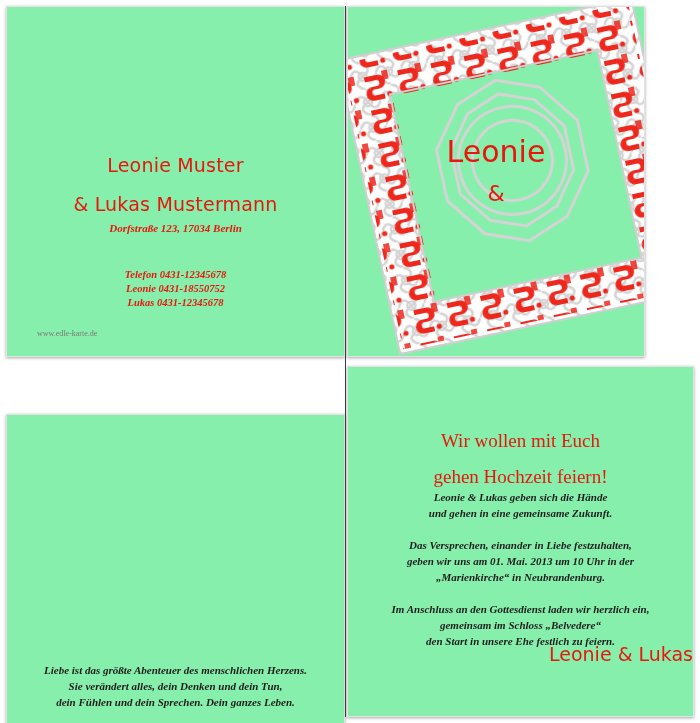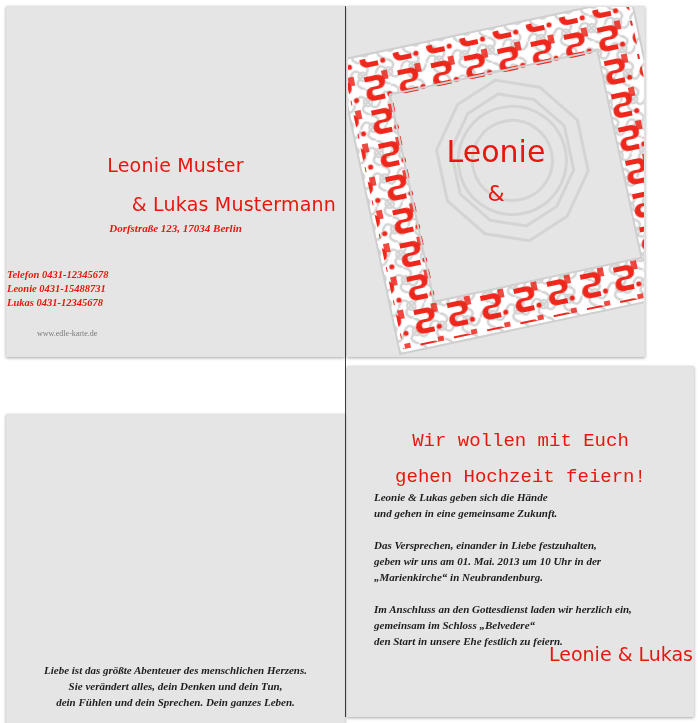--- a/index.html
+++ b/index.html
@@ -16,21 +16,21 @@
   .sheet {
     position: relative;
     width: 700px;
     height: 723px;
     background: #ffffff;
   }
 
   
   .panel {
     position: absolute;
-    background: #e5e5e5;
+    background: #86efac;
     box-sizing: border-box;
     overflow: hidden;
   }
   .panel-shadow {
     box-shadow: 0 1px 3px rgba(0,0,0,0.35);
     border: 1px solid #e2e2e2;
   }
 
   
   .panel-top-left   { left: 6px;   top: 6px;   width: 339px; height: 351px; }
@@ -52,35 +52,36 @@
   }
 
   .names-line {
     font-family: "DejaVu Sans", sans-serif;
     font-size: 19px;
     color: #e8170e;
     text-align: center;
     letter-spacing: 0.2px;
   }
   .names-1 { position: absolute; left: 0; right: 0; top: 147px; }
-  .names-2 { position: absolute; left: 0; right: 8px; top: 186px; text-align: right; }
+  .names-2 { position: absolute; left: 0; right: 0; top: 186px; }
 
   .address {
     position: absolute;
     left: 0; right: 0; top: 215px;
     text-align: center;
     font-family: Liberation Serif, serif;
     font-style: italic;
     font-weight: bold;
     font-size: 11px;
     color: #e8170e;
   }
   .contact-block {
     position: absolute;
     left: 0; right: 0; top: 261px;
+    text-align: center;
     font-family: "Liberation Serif", serif;
     font-style: italic;
     font-weight: bold;
     font-size: 10.5px;
     color: #e8170e;
     line-height: 14px;
   }
   .website {
     position: absolute;
     left: 30px; bottom: 18px;
@@ -130,30 +131,30 @@
     font-size: 8.5px;
     color: #1d1d1d;
   }
 
   
   .headline {
     position: absolute;
     left: 0; right: 0;
     top: 56px;
     text-align: center;
-    font-family: Liberation Mono, monospace;
+    font-family: Liberation Serif, serif;
     font-size: 19px;
     color: #e8170e;
     line-height: 36px;
   }
   .body-text {
     position: absolute;
     left: 26px; right: 26px;
     top: 122px;
-    text-align: left;
+    text-align: center;
     font-family: "Liberation Serif", serif;
     font-style: italic;
     font-weight: bold;
     font-size: 11px;
     color: #1d1d1d;
     line-height: 16px;
   }
   .body-text p { margin: 0 0 16px 0; }
   .signature {
     position: absolute;
@@ -169,21 +170,21 @@
 <body>
 
 <div class="sheet">
 
   <div class="panel panel-shadow panel-top-left">
     <div class="names-line names-1">Leonie Muster</div>
     <div class="names-line names-2">&amp; Lukas Mustermann</div>
     <div class="address">Dorfstraße 123, 17034 Berlin</div>
     <div class="contact-block">
       <div>Telefon 0431-12345678</div>
-      <div>Leonie 0431-15488731</div>
+      <div>Leonie 0431-18550752</div>
       <div>Lukas 0431-12345678</div>
     </div>
     <div class="website">www.edle-karte.de</div>
   </div>
 
   <div class="panel panel-shadow panel-top-right">
     <div class="cover-frame">
       <svg width="347" height="351" viewBox="0 0 347 351">
         <defs>
 

